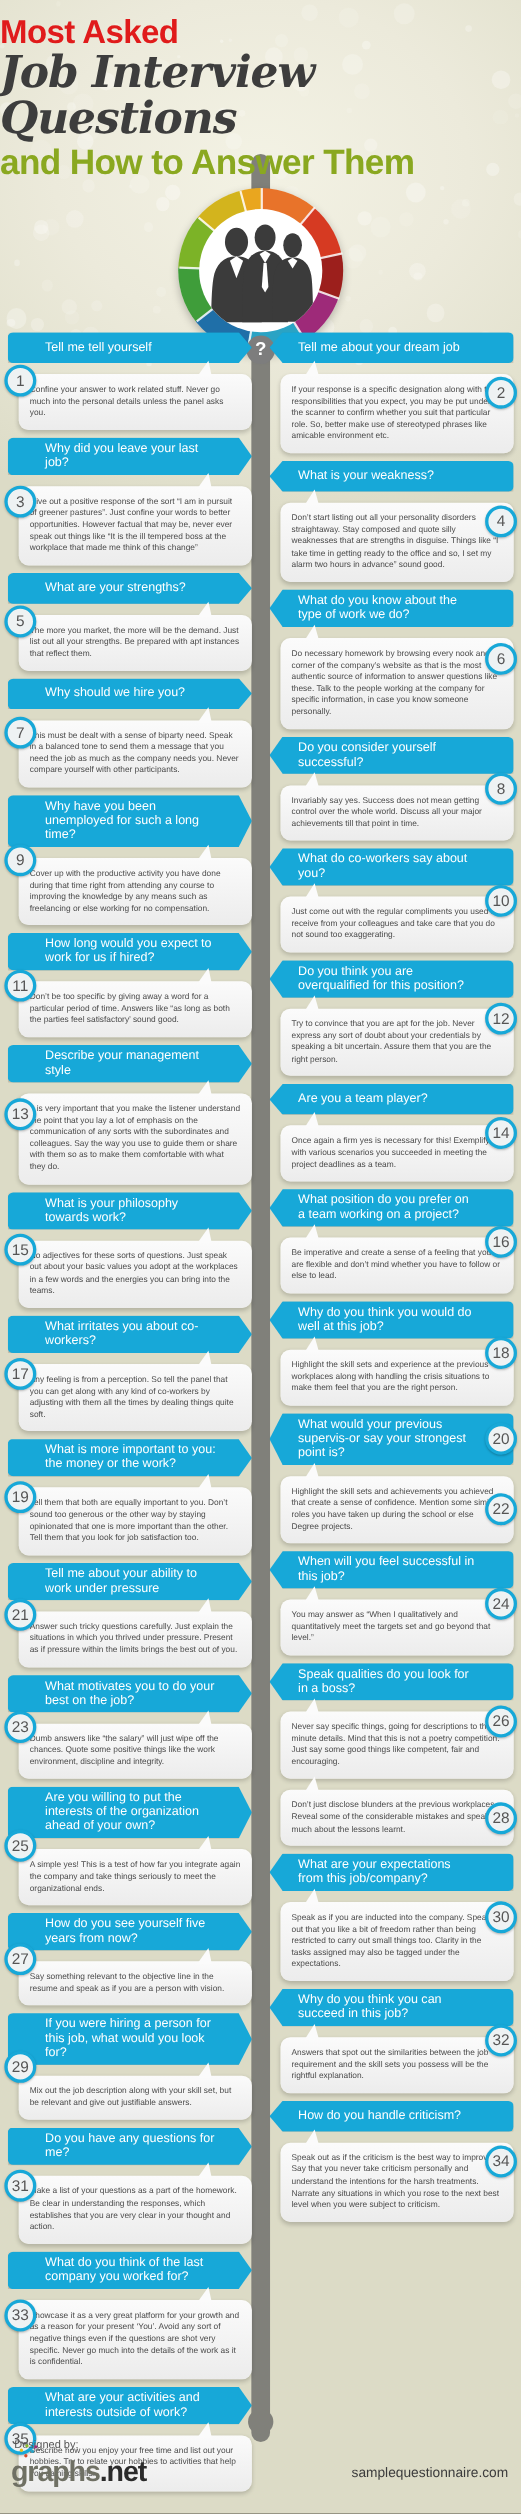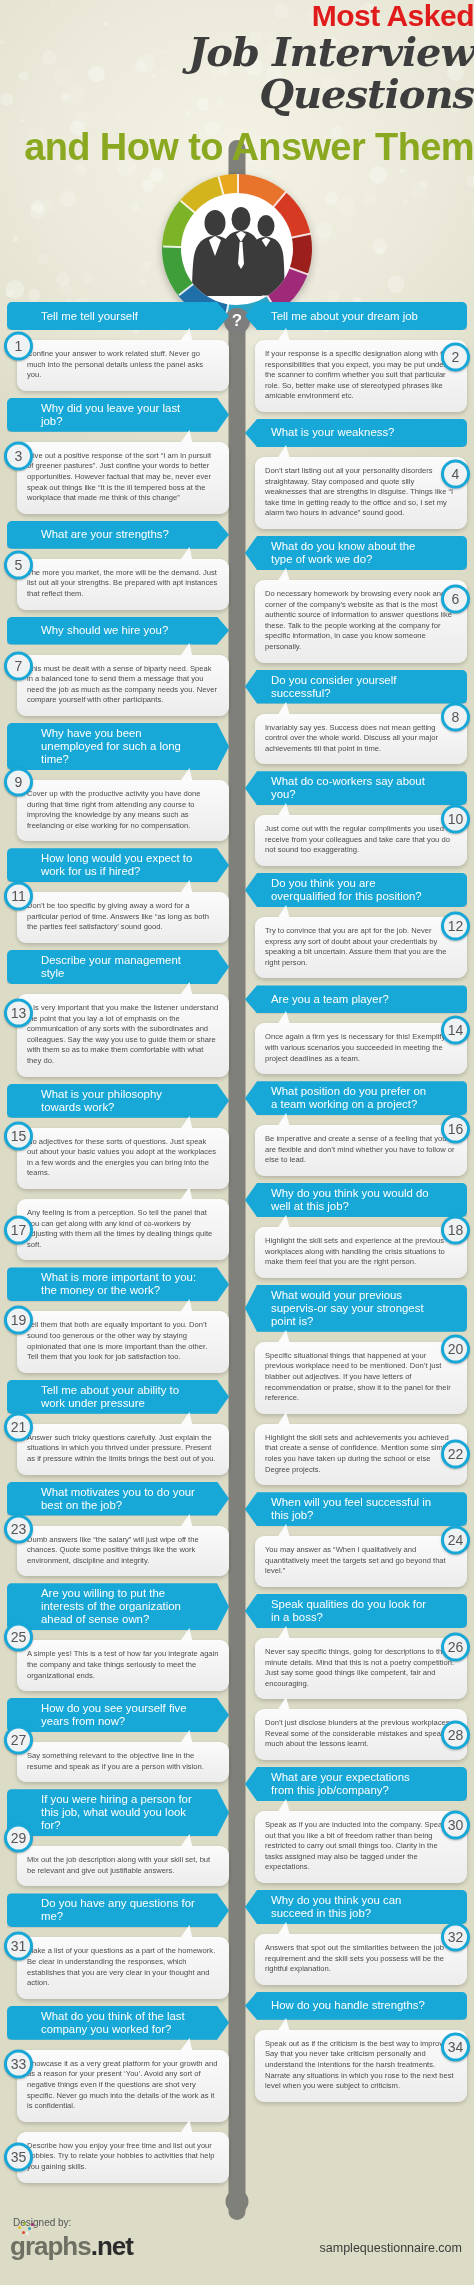--- a/index.html
+++ b/index.html
@@ -24,21 +24,21 @@
     pointer-events: none;
     opacity: .85;
   }
   .bokeh span {
     position: absolute;
     border-radius: 50%;
     background: rgba(255,255,255,.55);
   }
 
   
-  .header { position: relative; text-align: right; z-index: 4; }
+  .header { position: relative; padding-top: 14px; text-align: left; z-index: 4; }
   .t-most {
     font-family: "Liberation Sans", sans-serif;
     font-weight: bold;
     font-size: 30px;
     letter-spacing: -.5px;
     color: #e01b1b;
     line-height: 1.05;
   }
   .t-script {
     font-family: "DejaVu Serif", serif;
@@ -46,25 +46,25 @@
     font-weight: bold;
     font-size: 40px;
     color: #3d3d3d;
     line-height: 1.05;
     letter-spacing: -1px;
     margin-top: -1px;
   }
   .t-and {
     font-family: "Liberation Sans", sans-serif;
     font-weight: bold;
-    font-size: 38px;
+    font-size: 32px;
     color: #8aa820;
     line-height: 1.1;
     letter-spacing: -.6px;
-    margin-top: 12px;
+    margin-top: 1px;
   }
 
   
   .hero {
     position: relative;
     width: 474px;
     height: 150px;
     margin-top: 6px;
     z-index: 3;
   }
@@ -506,20 +506,23 @@
           <div class="a a-left">It is very important that you make the listener understand the point that you lay a lot of emphasis on the communication of any sorts with the subordinates and colleagues. Say the way you use to guide them or share with them so as to make them comfortable with what they do.</div>
         </div>
         <div class="item">
           <div class="q q-left">
             <span class="q-text">What is your philosophy towards work?</span>
           </div>
           <div class="badge badge-left">15</div>
           <div class="a a-left">No adjectives for these sorts of questions. Just speak out about your basic values you adopt at the workplaces in a few words and the energies you can bring into the teams.</div>
         </div>
         <div class="item">
+          <div class="q q-left">
+            <span class="q-text">What irritates you about co-workers?</span>
+          </div>
           <div class="badge badge-left">17</div>
           <div class="a a-left">Any feeling is from a perception. So tell the panel that you can get along with any kind of co-workers by adjusting with them all the times by dealing things quite soft.</div>
         </div>
         <div class="item">
           <div class="q q-left">
             <span class="q-text">What is more important to you: the money or the work?</span>
           </div>
           <div class="badge badge-left">19</div>
           <div class="a a-left">Tell them that both are equally important to you. Don’t sound too generous or the other way by staying opinionated that one is more important than the other. Tell them that you look for job satisfaction too.</div>
         </div>
@@ -532,21 +535,21 @@
         </div>
         <div class="item">
           <div class="q q-left">
             <span class="q-text">What motivates you to do your best on the job?</span>
           </div>
           <div class="badge badge-left">23</div>
           <div class="a a-left">Dumb answers like “the salary” will just wipe off the chances. Quote some positive things like the work environment, discipline and integrity.</div>
         </div>
         <div class="item">
           <div class="q q-left">
-            <span class="q-text">Are you willing to put the interests of the organization ahead of sense own?</span>
+            <span class="q-text">Are you willing to put the interests of the organization ahead of your own?</span>
           </div>
           <div class="badge badge-left">25</div>
           <div class="a a-left">A simple yes! This is a test of how far you integrate again the company and take things seriously to meet the organizational ends.</div>
         </div>
         <div class="item">
           <div class="q q-left">
             <span class="q-text">How do you see yourself five years from now?</span>
           </div>
           <div class="badge badge-left">27</div>
           <div class="a a-left">Say something relevant to the objective line in the resume and speak as if you are a person with vision.</div>
@@ -566,20 +569,23 @@
           <div class="a a-left">Make a list of your questions as a part of the homework. Be clear in understanding the responses, which establishes that you are very clear in your thought and action.</div>
         </div>
         <div class="item">
           <div class="q q-left">
             <span class="q-text">What do you think of the last company you worked for?</span>
           </div>
           <div class="badge badge-left">33</div>
           <div class="a a-left">Showcase it as a very great platform for your growth and as a reason for your present ‘You’. Avoid any sort of negative things even if the questions are shot very specific. Never go much into the details of the work as it is confidential.</div>
         </div>
         <div class="item">
+          <div class="q q-left">
+            <span class="q-text">What are your activities and interests outside of work?</span>
+          </div>
           <div class="badge badge-left">35</div>
           <div class="a a-left">Describe how you enjoy your free time and list out your hobbies. Try to relate your hobbies to activities that help you gaining skills.</div>
         </div>
       </div>
     <div class="col col-right" id="col-right">
         <div class="item">
           <div class="q q-right">
             <span class="q-text">Tell me about your dream job</span>
           </div>
           <div class="badge badge-right">2</div>
@@ -639,21 +645,20 @@
             <span class="q-text">Why do you think you would do well at this job?</span>
           </div>
           <div class="badge badge-right">18</div>
           <div class="a a-right">Highlight the skill sets and experience at the previous workplaces along with handling the crisis situations to make them feel that you are the right person.</div>
         </div>
         <div class="item">
           <div class="q q-right">
             <span class="q-text">What would your previous supervis-or say your strongest point is?</span>
           </div>
           <div class="badge badge-right">20</div>
-          <div class="a a-right">Specific situational things that happened at your previous workplace need to be mentioned. Don’t just blabber out adjectives. If you have letters of recommendation or praise, show it to the panel for their reference.</div>
         </div>
         <div class="item">
           <div class="badge badge-right">22</div>
           <div class="a a-right">Highlight the skill sets and achievements you achieved that create a sense of confidence. Mention some similar roles you have taken up during the school or else Degree projects.</div>
         </div>
         <div class="item">
           <div class="q q-right">
             <span class="q-text">When will you feel successful in this job?</span>
           </div>
           <div class="badge badge-right">24</div>
@@ -679,21 +684,21 @@
         </div>
         <div class="item">
           <div class="q q-right">
             <span class="q-text">Why do you think you can succeed in this job?</span>
           </div>
           <div class="badge badge-right">32</div>
           <div class="a a-right">Answers that spot out the similarities between the job requirement and the skill sets you possess will be the rightful explanation.</div>
         </div>
         <div class="item">
           <div class="q q-right">
-            <span class="q-text">How do you handle strengths?</span>
+            <span class="q-text">How do you handle criticism?</span>
           </div>
           <div class="badge badge-right">34</div>
           <div class="a a-right">Speak out as if the criticism is the best way to improve. Say that you never take criticism personally and understand the intentions for the harsh treatments. Narrate any situations in which you rose to the next best level when you were subject to criticism.</div>
         </div>
       </div>
   </div>
 
   <div class="footer">
     <div class="designed-by">Designed by:</div>
     <div class="logo">

